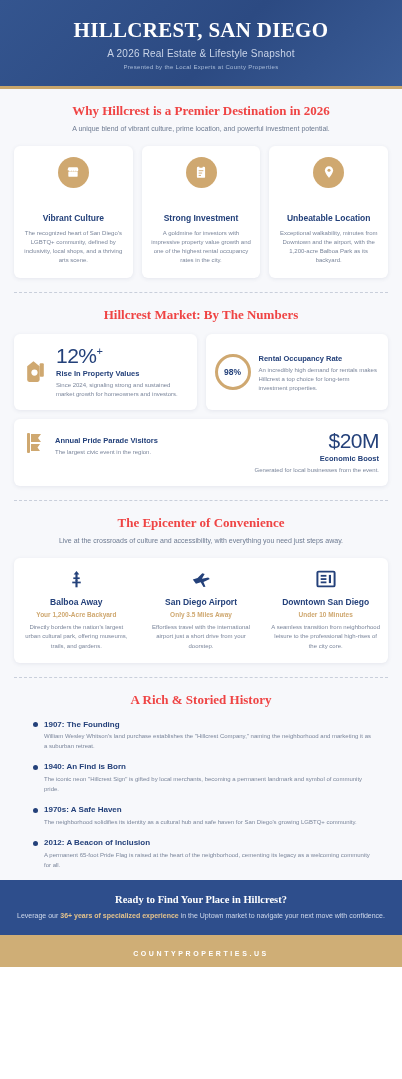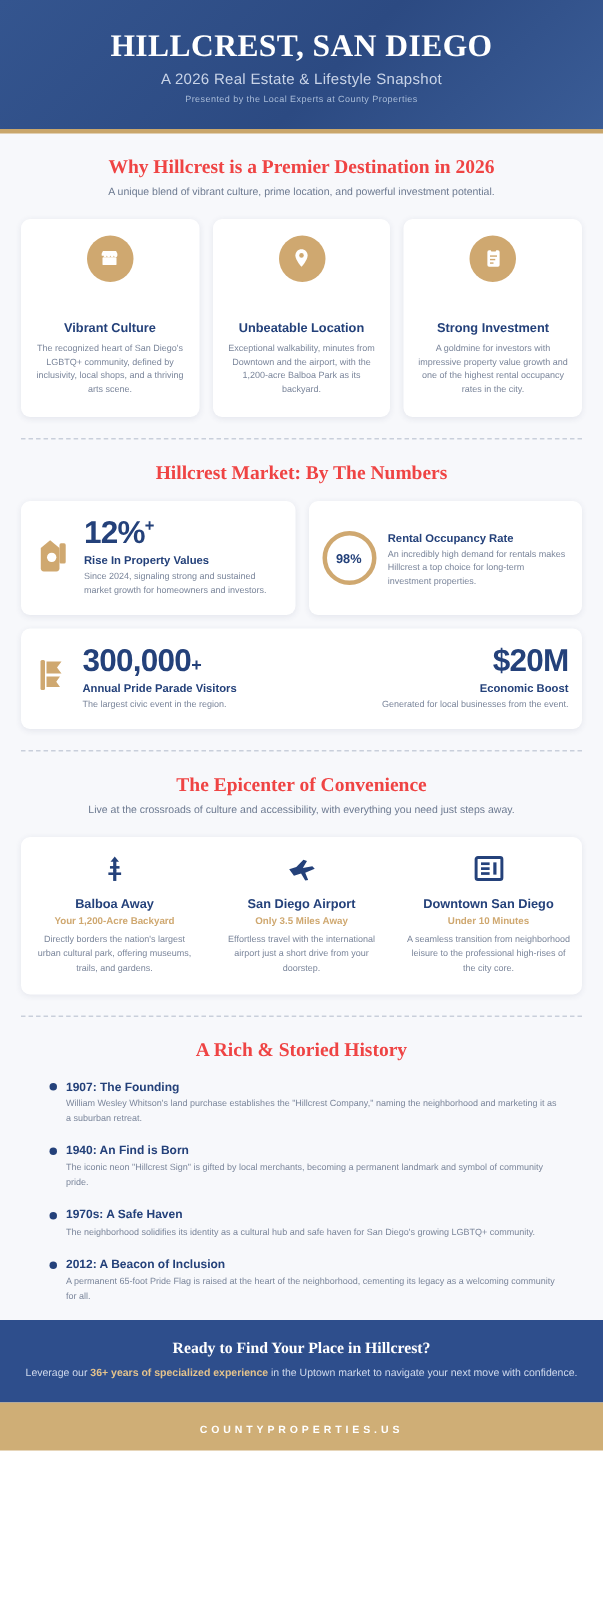--- a/index.html
+++ b/index.html
@@ -138,21 +138,21 @@
     padding: 11px 9px;
     margin-top: 9px;
     display: flex;
     align-items: center;
     gap: 8px;
   }
   .stat-glyph { flex: 0 0 auto; }
   .stat-text { flex: 1; }
   .stat-value {
     font-size: 21px;
-    font-weight: bold;
+    font-weight: normal;
     color: #24417a;
     line-height: 1;
     letter-spacing: -0.5px;
   }
   .stat-value .sup {
     font-size: 11px;
     vertical-align: super;
   }
   .stat-value .plus-sm {
     font-size: 12px;
@@ -320,40 +320,40 @@
             <rect x="4" y="11" width="16" height="9" rx="1"></rect>
           </svg>
         </div>
         <div class="card-title">Vibrant Culture</div>
         <div class="card-body">The recognized heart of San Diego's LGBTQ+ community, defined by inclusivity, local shops, and a thriving arts scene.</div>
       </div>
 
       <div class="card">
         <div class="icon-circle">
           <svg width="14" height="14" viewBox="0 0 24 24" fill="#fff">
-            <path d="M12 2C8.1 2 5 5.1 5 9c0 5.2 7 13 7 13s7-7.8 7-13c0-3.9-3.1-7-7-7z"></path>
-            <circle cx="12" cy="9" r="2.6" fill="#cfa870"></circle>
-          </svg>
-        </div>
-        <div class="card-title">Unbeatable Location</div>
-        <div class="card-body">Exceptional walkability, minutes from Downtown and the airport, with the 1,200-acre Balboa Park as its backyard.</div>
-      </div>
-
-      <div class="card">
-        <div class="icon-circle">
-          <svg width="14" height="14" viewBox="0 0 24 24" fill="#fff">
             <rect x="5" y="3" width="14" height="19" rx="2"></rect>
             <rect x="9" y="1" width="6" height="3.5" rx="1" fill="#cfa870"></rect>
             <rect x="8" y="9" width="8" height="1.6" fill="#cfa870"></rect>
             <rect x="8" y="13" width="6" height="1.6" fill="#cfa870"></rect>
             <rect x="8" y="17" width="4" height="1.6" fill="#cfa870"></rect>
           </svg>
         </div>
         <div class="card-title">Strong Investment</div>
         <div class="card-body">A goldmine for investors with impressive property value growth and one of the highest rental occupancy rates in the city.</div>
+      </div>
+
+      <div class="card">
+        <div class="icon-circle">
+          <svg width="14" height="14" viewBox="0 0 24 24" fill="#fff">
+            <path d="M12 2C8.1 2 5 5.1 5 9c0 5.2 7 13 7 13s7-7.8 7-13c0-3.9-3.1-7-7-7z"></path>
+            <circle cx="12" cy="9" r="2.6" fill="#cfa870"></circle>
+          </svg>
+        </div>
+        <div class="card-title">Unbeatable Location</div>
+        <div class="card-body">Exceptional walkability, minutes from Downtown and the airport, with the 1,200-acre Balboa Park as its backyard.</div>
       </div>
 
     </div>
   </div>
 
   <div class="divider"></div>
 
   <div class="section">
     <div class="section-title">Hillcrest Market: By The Numbers</div>
 
@@ -390,21 +390,20 @@
       <div class="twin-row">
         <div class="twin-left">
           <div class="stat-glyph">
             <svg width="24" height="26" viewBox="0 0 24 26" fill="#cfa870">
               <rect x="4" y="3" width="3" height="20" rx="1"></rect>
               <path d="M8 4h10l-3 4 3 4H8z"></path>
               <path d="M8 14h9l-2.5 3.5L17 21H8z"></path>
             </svg>
           </div>
           <div class="stat-text">
-            <div class="stat-value"><span>300,000</span><span class="plus-sm">+</span></div>
             <div class="stat-label">Annual Pride Parade Visitors</div>
             <div class="stat-desc">The largest civic event in the region.</div>
           </div>
         </div>
         <div class="twin-right">
           <div class="stat-value">$20M</div>
           <div class="stat-label">Economic Boost</div>
           <div class="stat-desc">Generated for local businesses from the event.</div>
         </div>
       </div>

